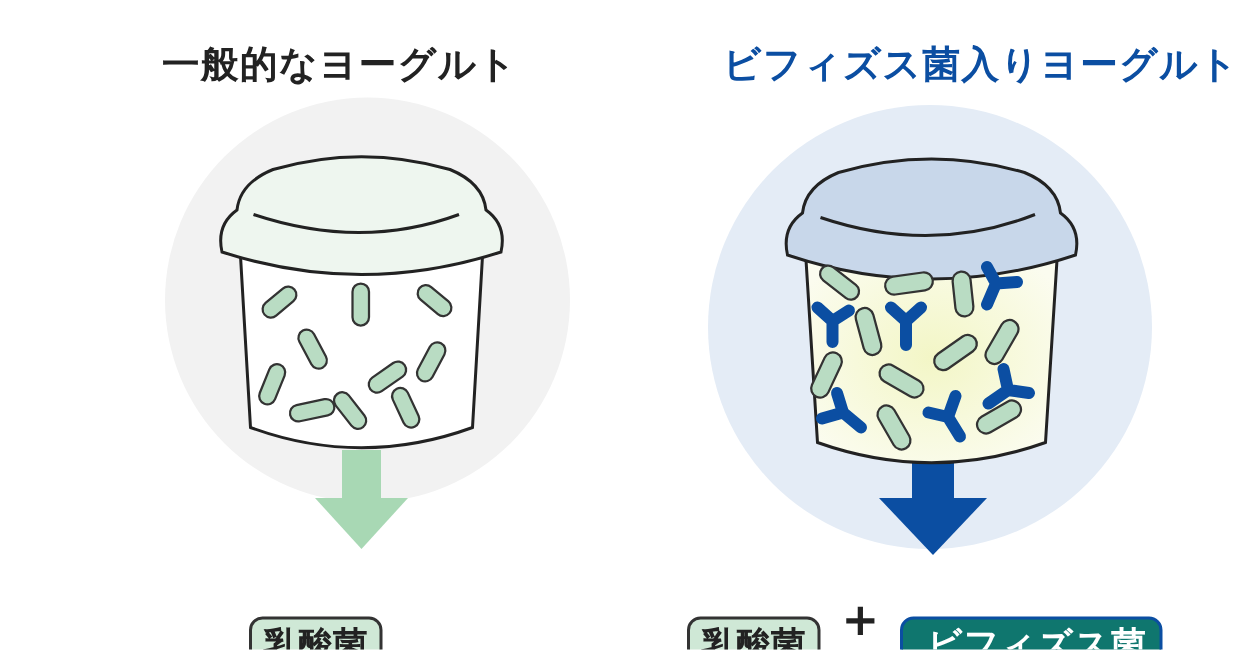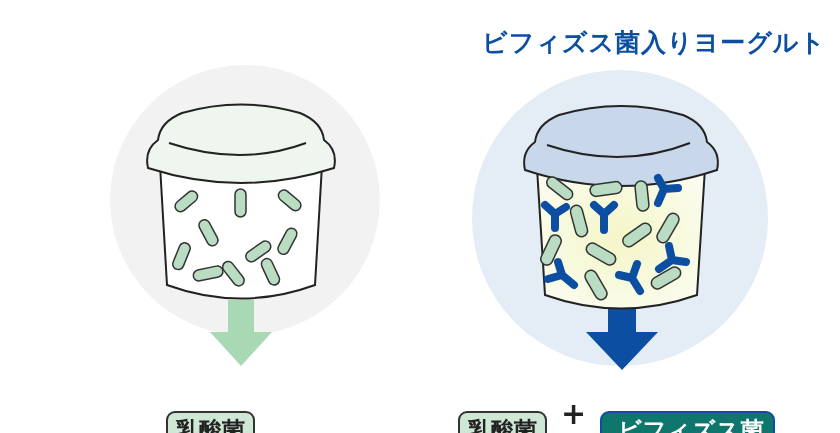--- a/index.html
+++ b/index.html
@@ -28,20 +28,21 @@
     }
     .pill.green { background: #cfe8d6; border: 2px solid #333333; color: #222222; }
     .pill.blue { background: #0f766e; border: 2px solid #0b4ea2; color: #ffffff; letter-spacing: 1px; padding-left: 16px;}
     .suffix { color: #222222; margin-left: 8px; }
     .plus { color: #222222; margin: 0 14px; font-size: 30px; }
   </style>
 </head>
 <body>
 
 <div class="panel left">
+  <div class="title">一般的なヨーグルト</div>
 
   <svg class="art" width="420" height="433" viewBox="0 0 420 433">
     <circle cx="245" cy="200" r="135" fill="#f2f2f2"></circle>
 
     <g>
       <rect x="228" y="300" width="26" height="34" fill="#a8d8b4"></rect>
       <polygon points="210,332 272,332 241,366" fill="#a8d8b4"></polygon>
     </g>
 
     <path d="M160,165 L167,285 Q241,312 315,285 L322,165 Z" fill="#ffffff" stroke="#222" stroke-width="2"></path>

